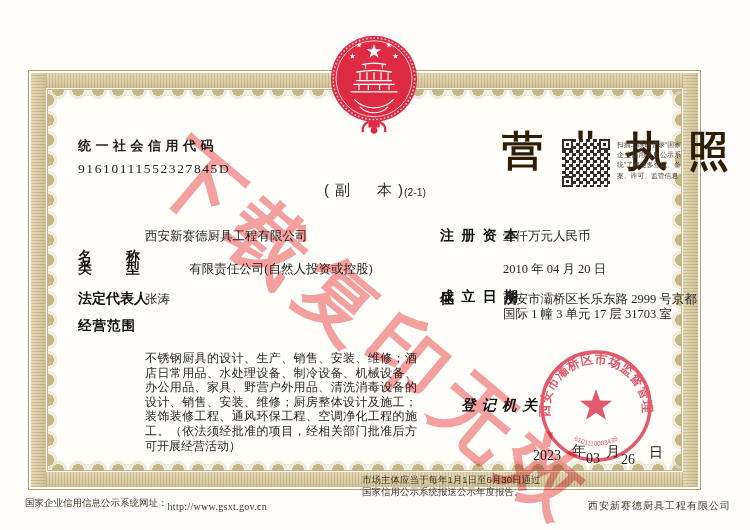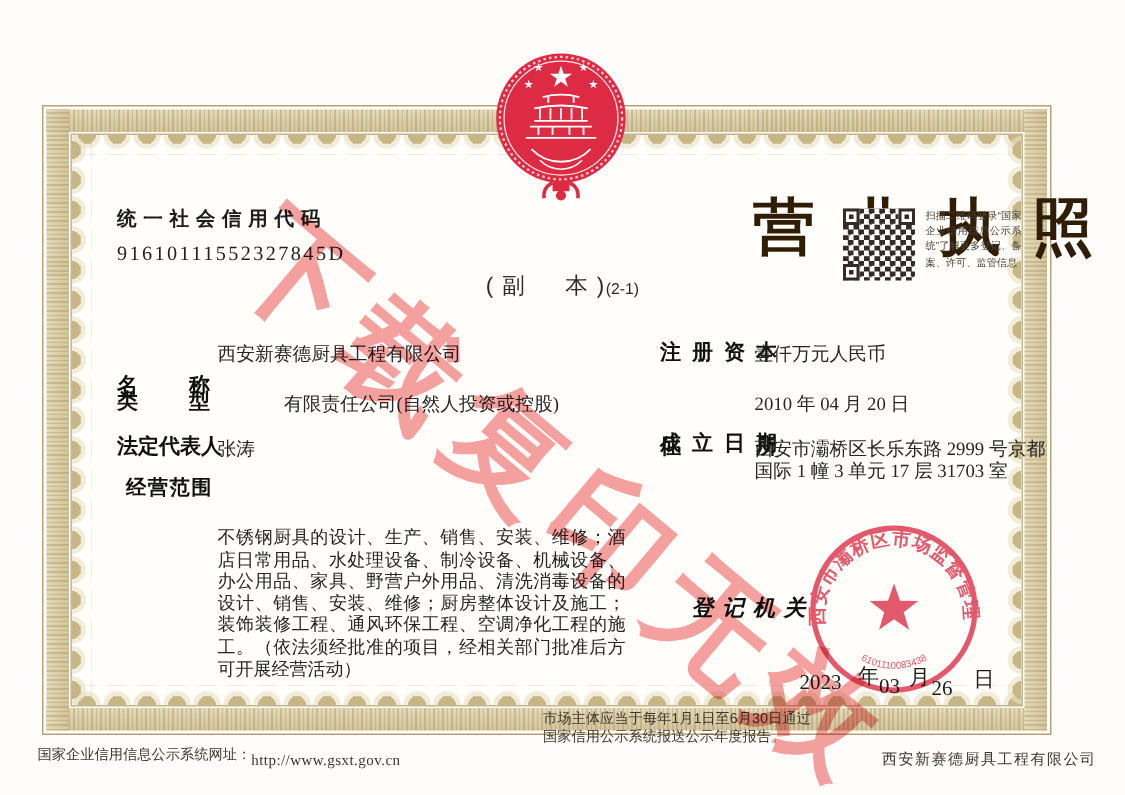--- a/index.html
+++ b/index.html
@@ -151,21 +151,21 @@
 
   <div class="row l-lab" style="top:226px;"><span class="lbl just" style="width:62px;margin-top:22px;">名称</span></div>
   <div class="row l-val val" style="top:229px;">西安新赛德厨具工程有限公司</div>
 
   <div class="row l-lab" style="top:259px;"><span class="lbl just" style="width:62px;">类型</span></div>
   <div class="row l-val val" style="top:262px;text-align:center;">有限责任公司(自然人投资或控股)</div>
 
   <div class="row l-lab" style="top:289px; width:76px;"><span class="lbl">法定代表人</span></div>
   <div class="row l-val val" style="top:292px;">张涛</div>
 
-  <div class="row l-lab" style="top:316px; width:70px;text-align:center;"><span class="lbl" style="letter-spacing:1px; font-size:13.5px;">经营范围</span></div>
+  <div class="row l-lab" style="top:316px; width:70px;"><span class="lbl" style="letter-spacing:1px; font-size:13.5px;">经营范围</span></div>
   <div class="row l-val val scope-val" style="top:315px;margin-top:36px;">不锈钢厨具的设计、生产、销售、安装、维修；酒店日常用品、水处理设备、制冷设备、机械设备、办公用品、家具、野营户外用品、清洗消毒设备的设计、销售、安装、维修；厨房整体设计及施工；装饰装修工程、通风环保工程、空调净化工程的施工。（依法须经批准的项目，经相关部门批准后方可开展经营活动）</div>
 
   <div class="row r-lab" style="top:226px;"><span class="lbl just" style="width:78px;">注册资本</span></div>
   <div class="row r-val val" style="top:229px;">壹仟万元人民币</div>
 
   <div class="row r-lab" style="top:259px;margin-top:28px;"><span class="lbl just" style="width:78px;">成立日期</span></div>
   <div class="row r-val val" style="top:262px;">2010 年 04 月 20 日</div>
 
   <div class="row r-lab" style="top:289px;"><span class="lbl just" style="width:78px;">住所</span></div>
   <div class="row r-val val" style="top:292px;">西安市灞桥区长乐东路 2999 号京都国际 1 幢 3 单元 17 层 31703 室</div>

